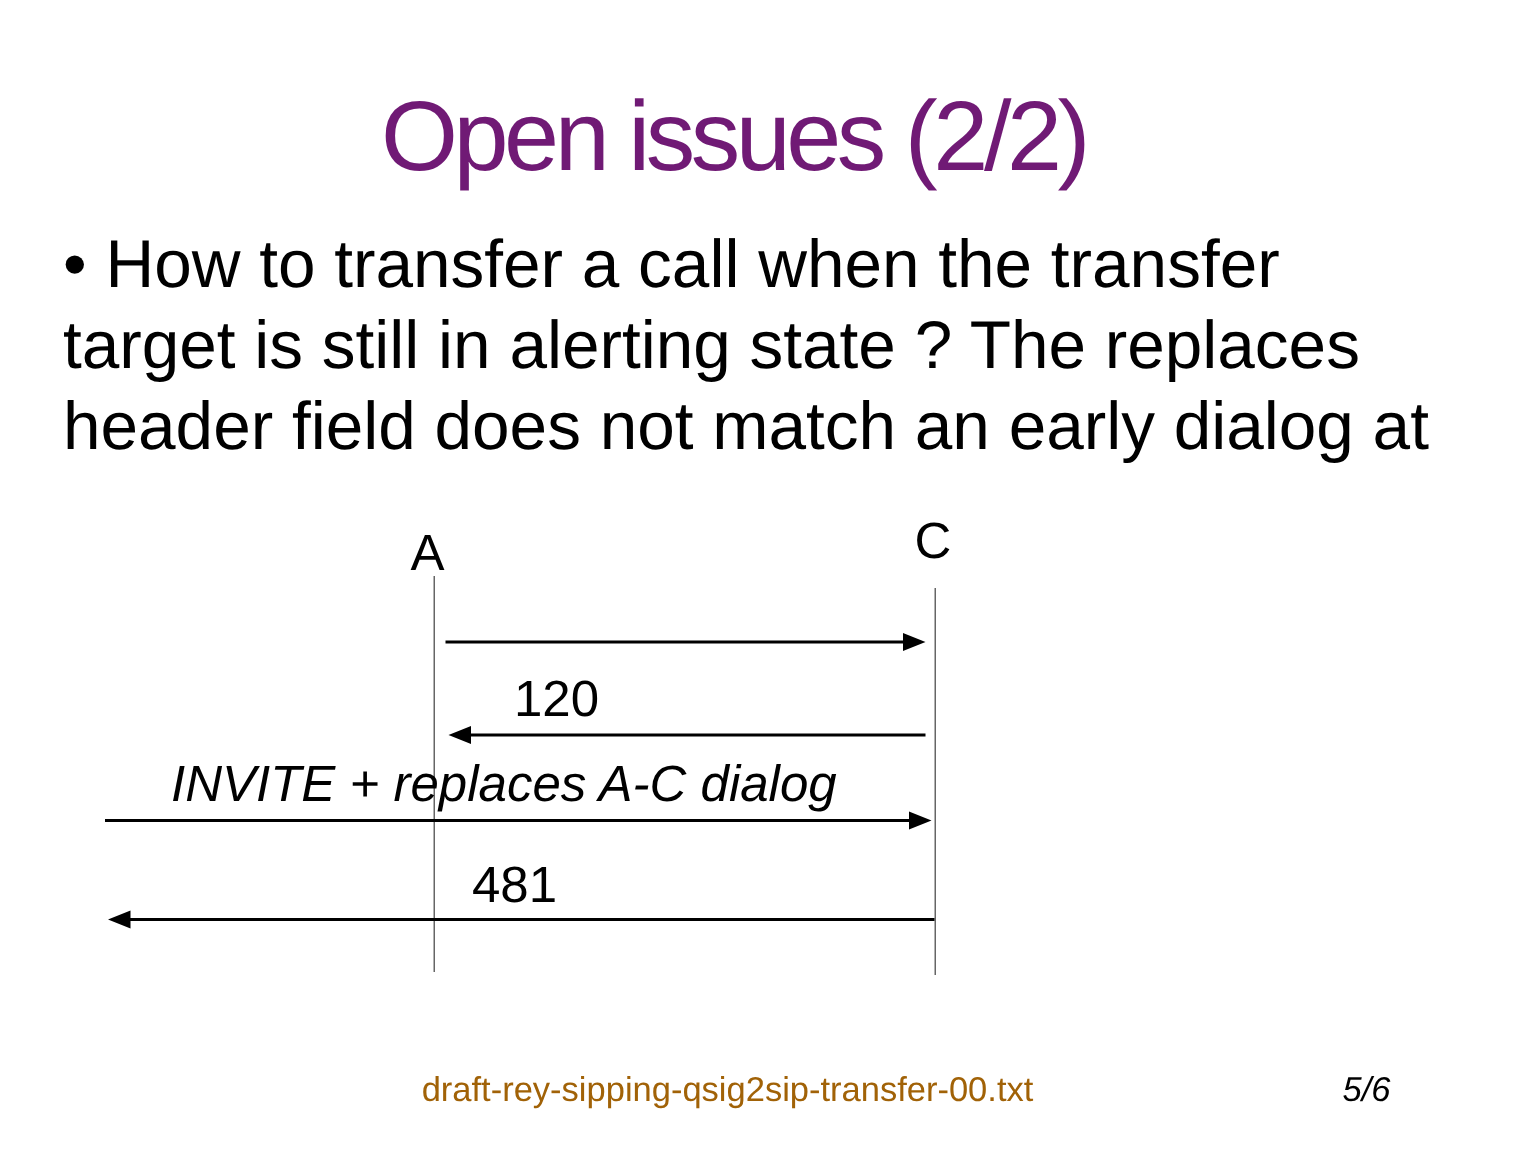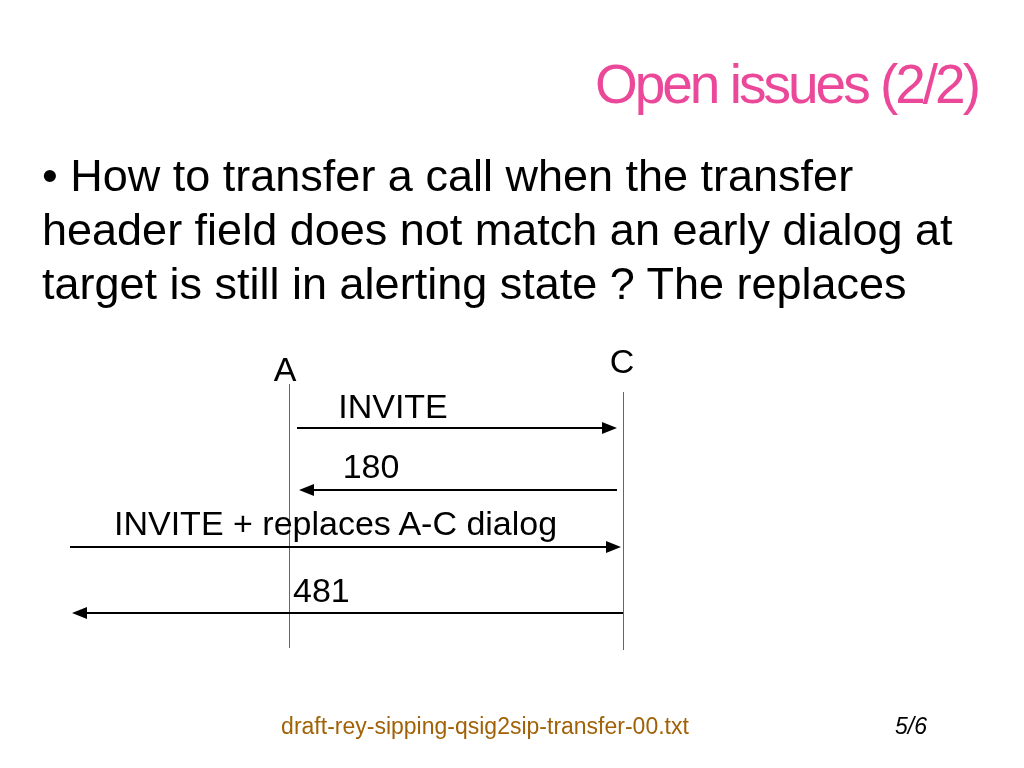--- a/index.html
+++ b/index.html
@@ -17,25 +17,25 @@
     width: 1024px;
     height: 768px;
     background: #ffffff;
   }
   
   .title {
     position: absolute;
     top: 52px;
     left: 0;
     width: 978px;
-    text-align: right;
-    font-size: 55px;
+    text-align: center;
+    font-size: 66px;
     letter-spacing: -3px;
     white-space: nowrap;
-    color: #ec4899;
+    color: #701a75;
   }
   
   .bullets {
     position: absolute;
     top: 149px;
     left: 42px;
     width: 960px;
     font-size: 45px;
     line-height: 54px;
     color: #000000;
@@ -63,22 +63,22 @@
   .ll-c { left: 623px; top: 392px; height: 258px; }
 
   .msg-label {
     position: absolute;
     font-size: 34px;
     white-space: nowrap;
     color: #000000;
   }
   .lbl-invite   { left: 293px; top: 387px; width: 200px; text-align: center; }
   .lbl-180      { left: 321px; top: 447px; width: 100px; text-align: center; }
-  .lbl-replaces { left: 114px; top: 504px; }
-  .lbl-481      { left: 293px; top: 571px; width: 100px; }
+  .lbl-replaces { left: 114px; top: 504px; font-style: italic; }
+  .lbl-481      { left: 293px; top: 571px; width: 100px; text-align: center; }
 
   .msg-line {
     position: absolute;
     height: 2px;
     background: #000000;
   }
   .line-invite   { left: 297px; top: 427px; width: 308px; }
   .line-180      { left: 313px; top: 489px; width: 304px; }
   .line-replaces { left: 70px;  top: 546px; width: 539px; }
   .line-481      { left: 86px;  top: 612px; width: 537px; }
@@ -120,37 +120,36 @@
 </style>
 </head>
 <body>
 
 <div class="slide">
 
   <div class="title">Open issues (2/2)</div>
 
   <div class="bullets">
     <div class="bullet-line">• How to transfer a call when the transfer</div>
+    <div class="bullet-line">target is still in alerting state ? The replaces</div>
     <div class="bullet-line">header field does not match an early dialog at</div>
-    <div class="bullet-line">target is still in alerting state ? The replaces</div>
   </div>
 
   <div class="diagram">
 
     <div class="participant p-a">A</div>
     <div class="participant p-c">C</div>
 
     <div class="lifeline ll-a"></div>
     <div class="lifeline ll-c"></div>
 
-    <div class="msg-label lbl-invite">INVITE</div>
     <div class="msg-line line-invite"></div>
     <div class="arrowhead head-right head-invite"></div>
 
-    <div class="msg-label lbl-180">180</div>
+    <div class="msg-label lbl-180">120</div>
     <div class="msg-line line-180"></div>
     <div class="arrowhead head-left head-180"></div>
 
     <div class="msg-label lbl-replaces">INVITE + replaces A-C dialog</div>
     <div class="msg-line line-replaces"></div>
     <div class="arrowhead head-right head-replaces"></div>
 
     <div class="msg-label lbl-481">481</div>
     <div class="msg-line line-481"></div>
     <div class="arrowhead head-left head-481"></div>

